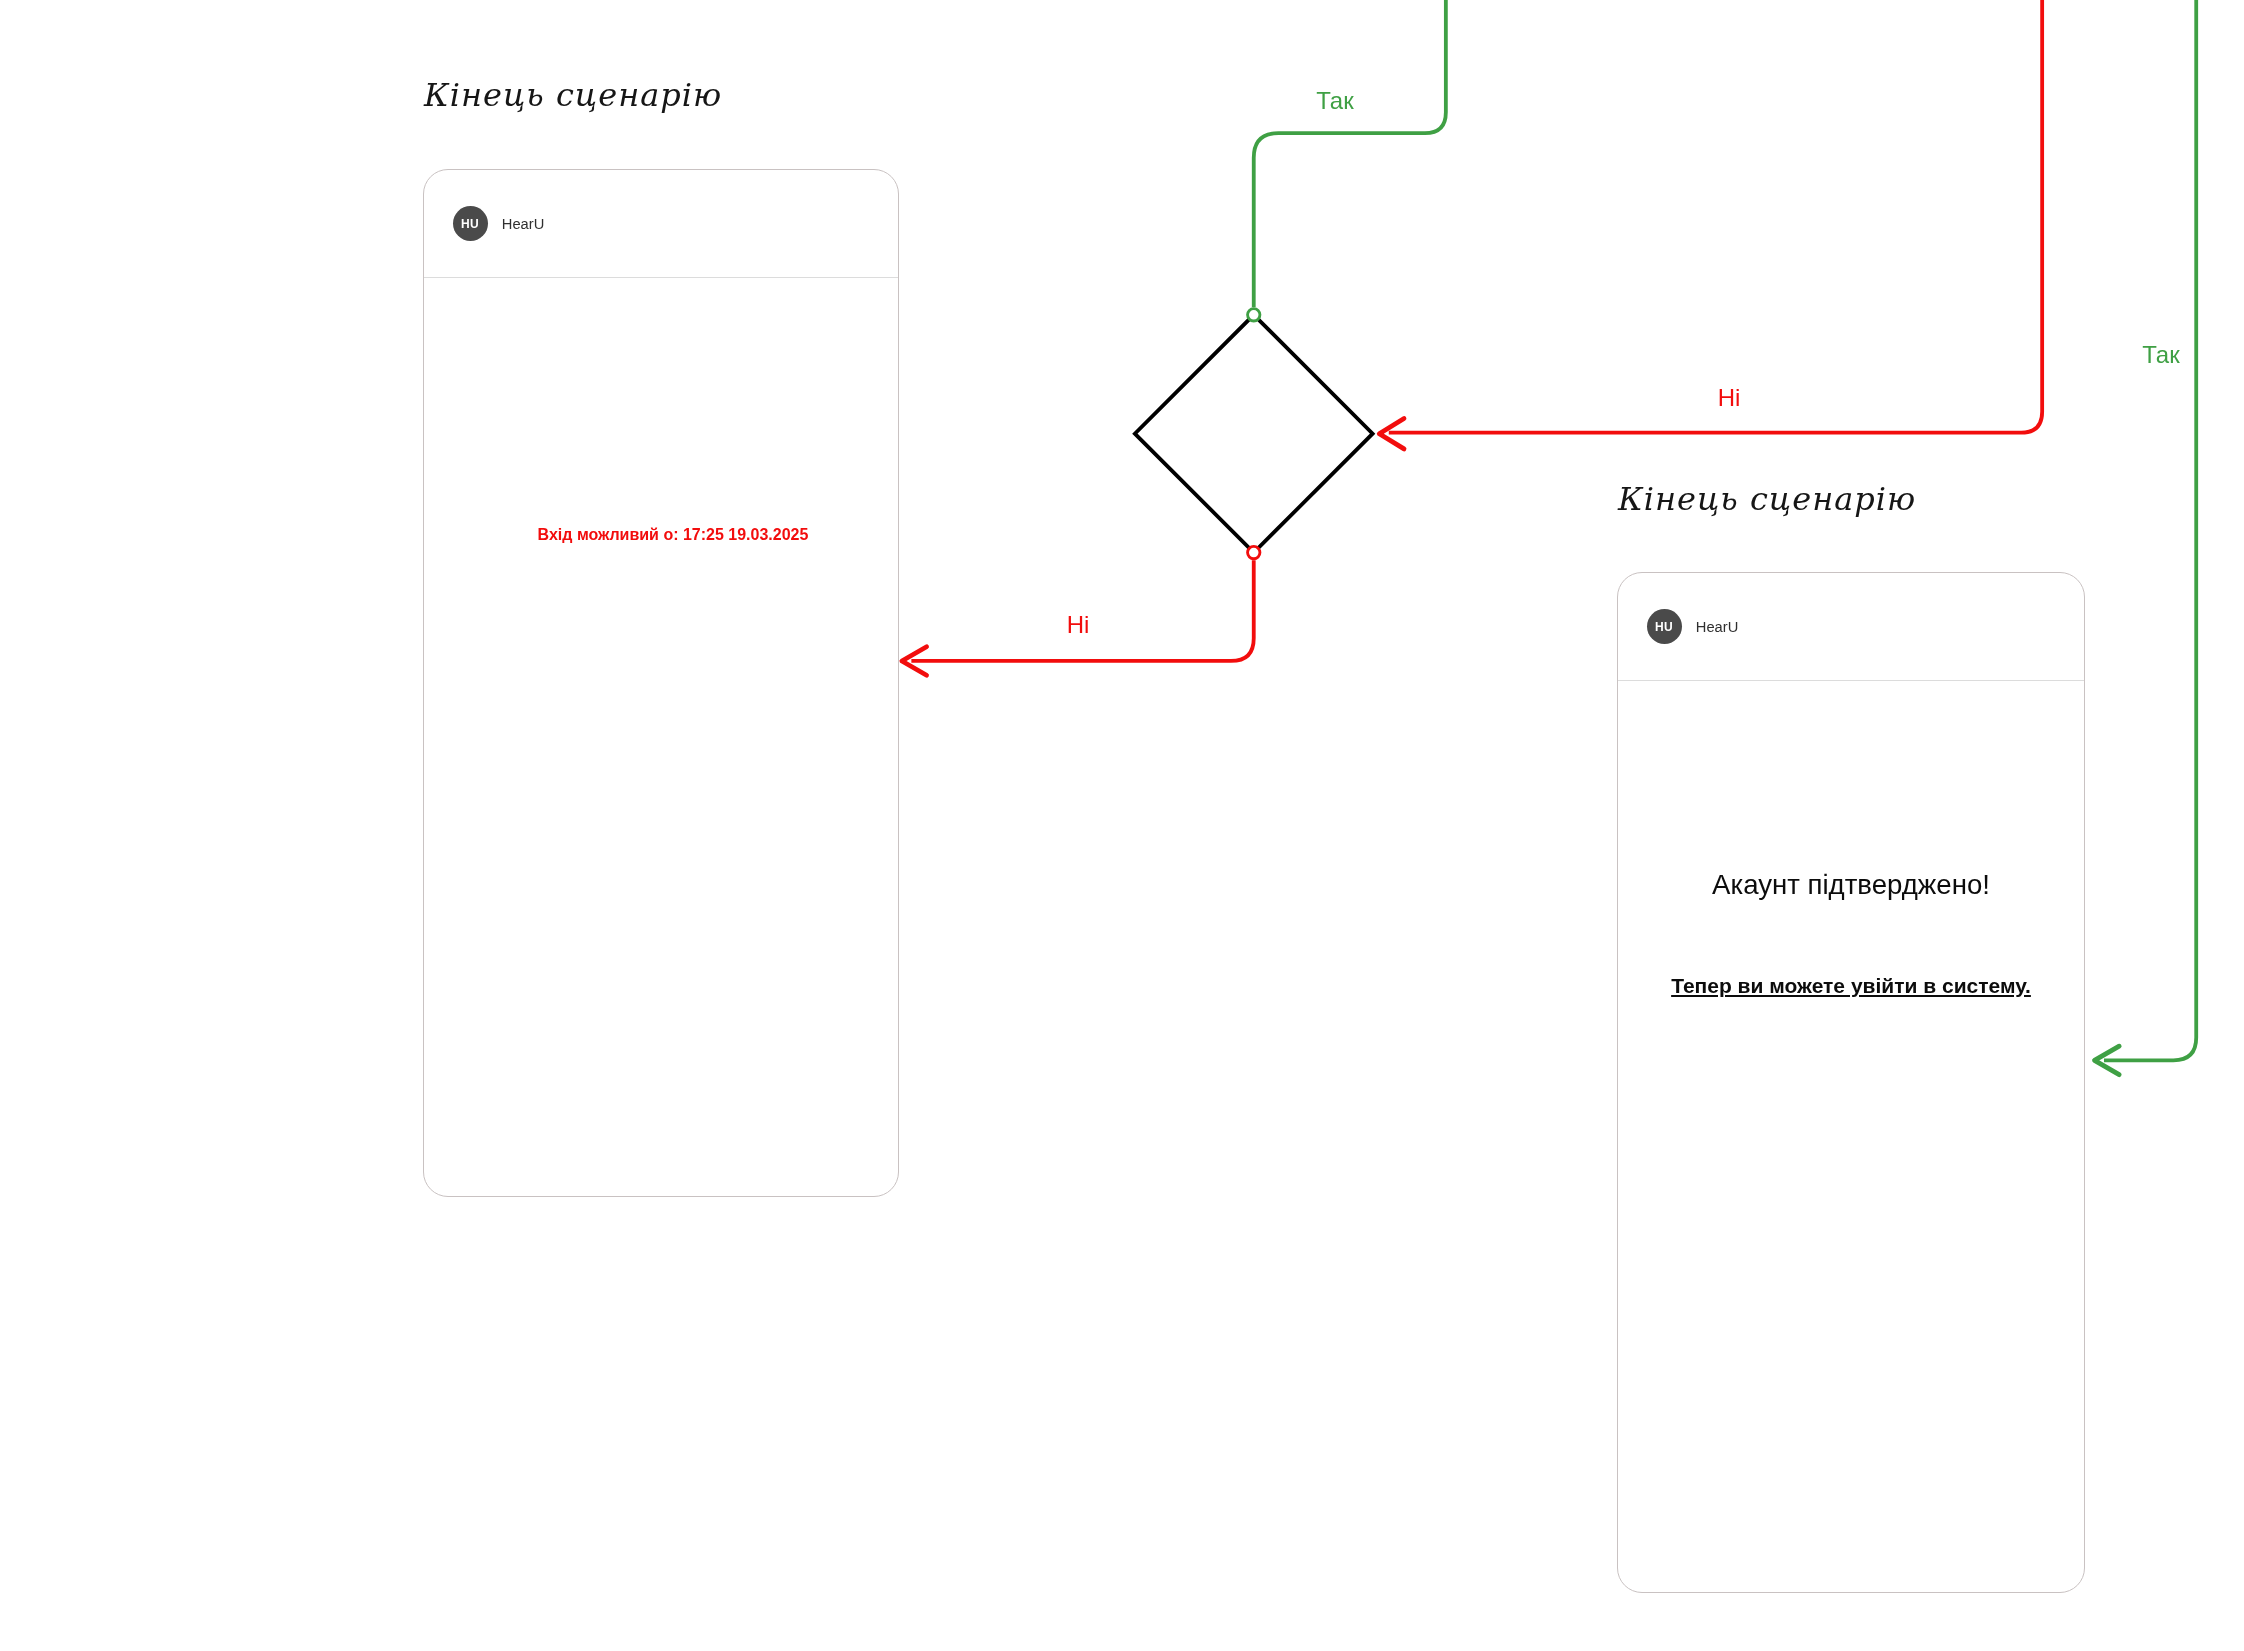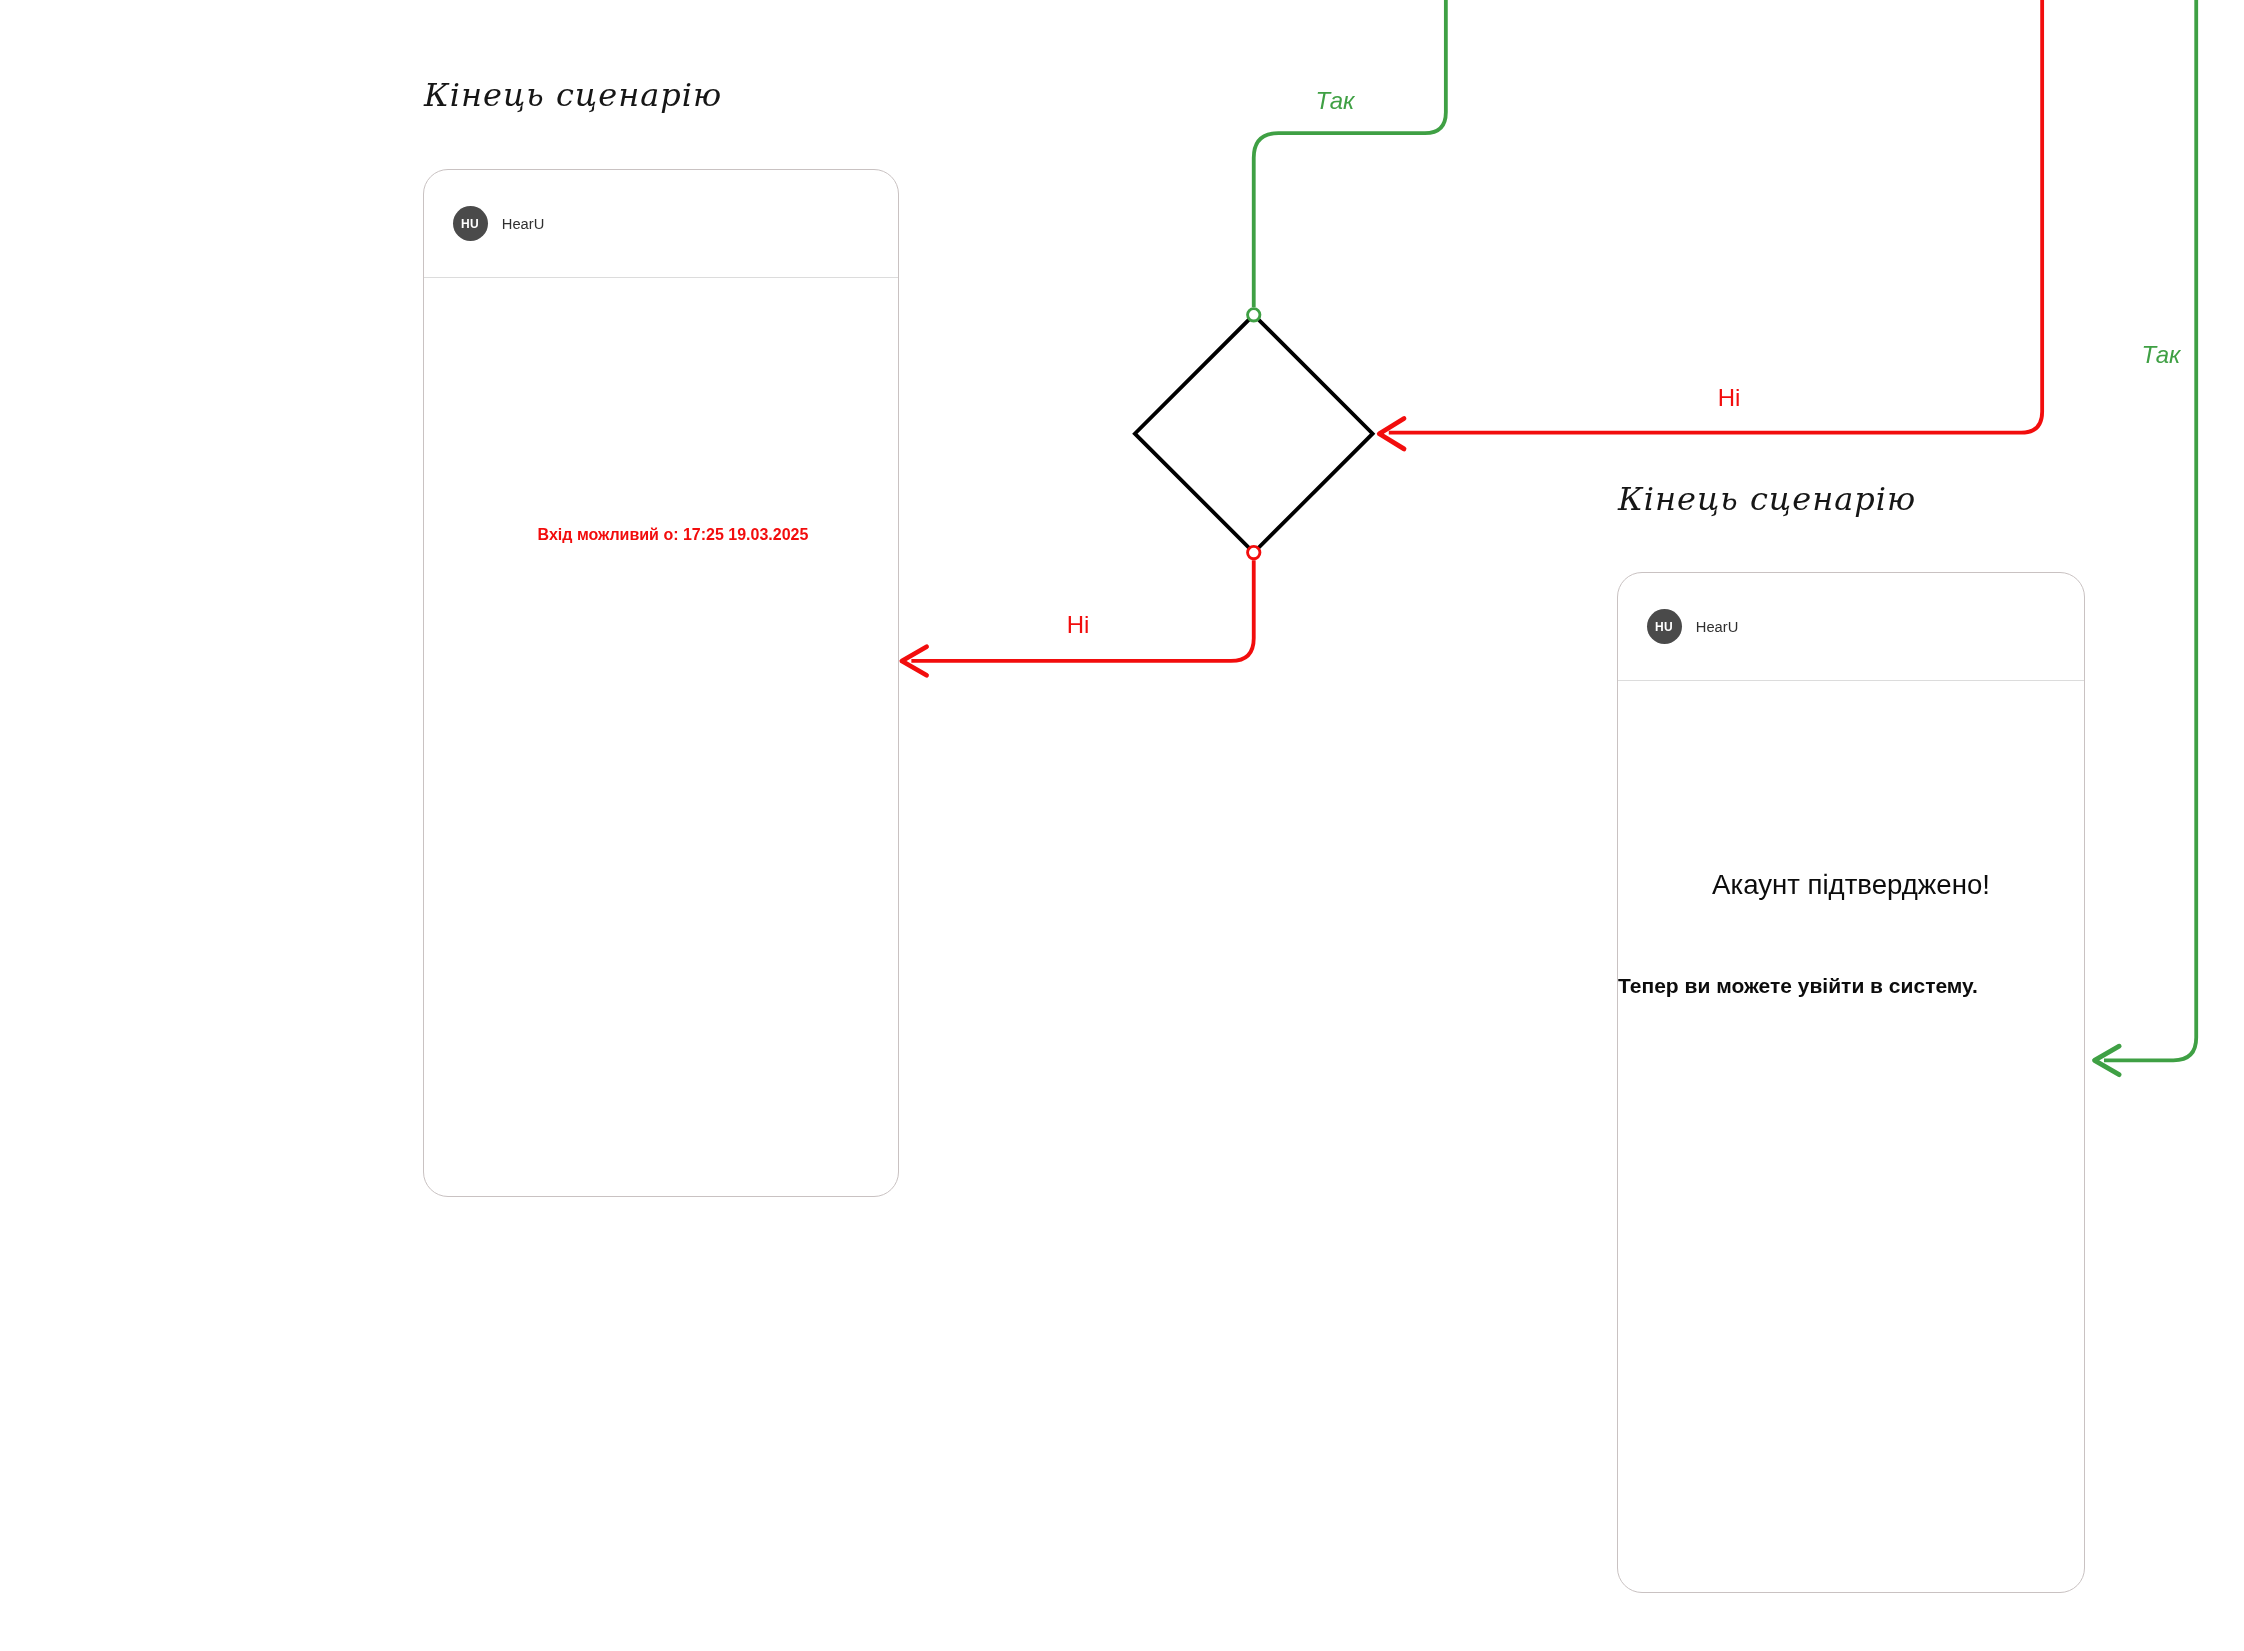--- a/index.html
+++ b/index.html
@@ -64,22 +64,22 @@
     font-size:16px;font-weight:bold;
     line-height:25px;
   }
   .confirm-heading{
     position:absolute;left:0;top:296px;width:100%;
     text-align:center;color:#0c0c0c;
     font-size:27.6px;font-weight:normal;line-height:32px;
   }
   .confirm-subheading{
     position:absolute;left:0;top:400px;width:100%;
-    text-align:left;color:#0c0c0c;
-    font-size:21px;font-weight:bold;line-height:26px;
+    text-align:center;color:#0c0c0c;
+    font-size:21px;font-weight:bold;line-height:26px;text-decoration:underline;
   }
   .login-button{
     position:absolute;left:64px;top:497px;width:339px;height:51px;
     background:var(--blue);
     border:none;border-radius:11.4px;
     color:#ffffff;font-size:22px;font-weight:500;
     font-family:"Liberation Sans", sans-serif;
     display:flex;align-items:center;justify-content:center;
     cursor:pointer;
   }
@@ -88,21 +88,21 @@
     left:1110px;top:397px;width:285px;
     text-align:center;
     font-size:23px;line-height:25px;color:#101010;
   }
   .edge-label{
     position:absolute;
     transform:translate(-50%,-50%);
     font-size:24px;
     white-space:nowrap;
   }
-  .edge-label.green{color:var(--green);font-style:italic;}
+  .edge-label.green{color:var(--green);}
   .edge-label.red{color:var(--red);}
 </style>
 </head>
 <body>
 
 <div class="canvas">
 
   <svg class="wires" viewBox="0 0 2360 1736" width="2245" height="1651">
 
     <path class="wire green" d="M 1520 0 L 1520 118 Q 1520 140 1498 140 L 1344 140 Q 1318 140 1318 166 L 1318 323"></path>

